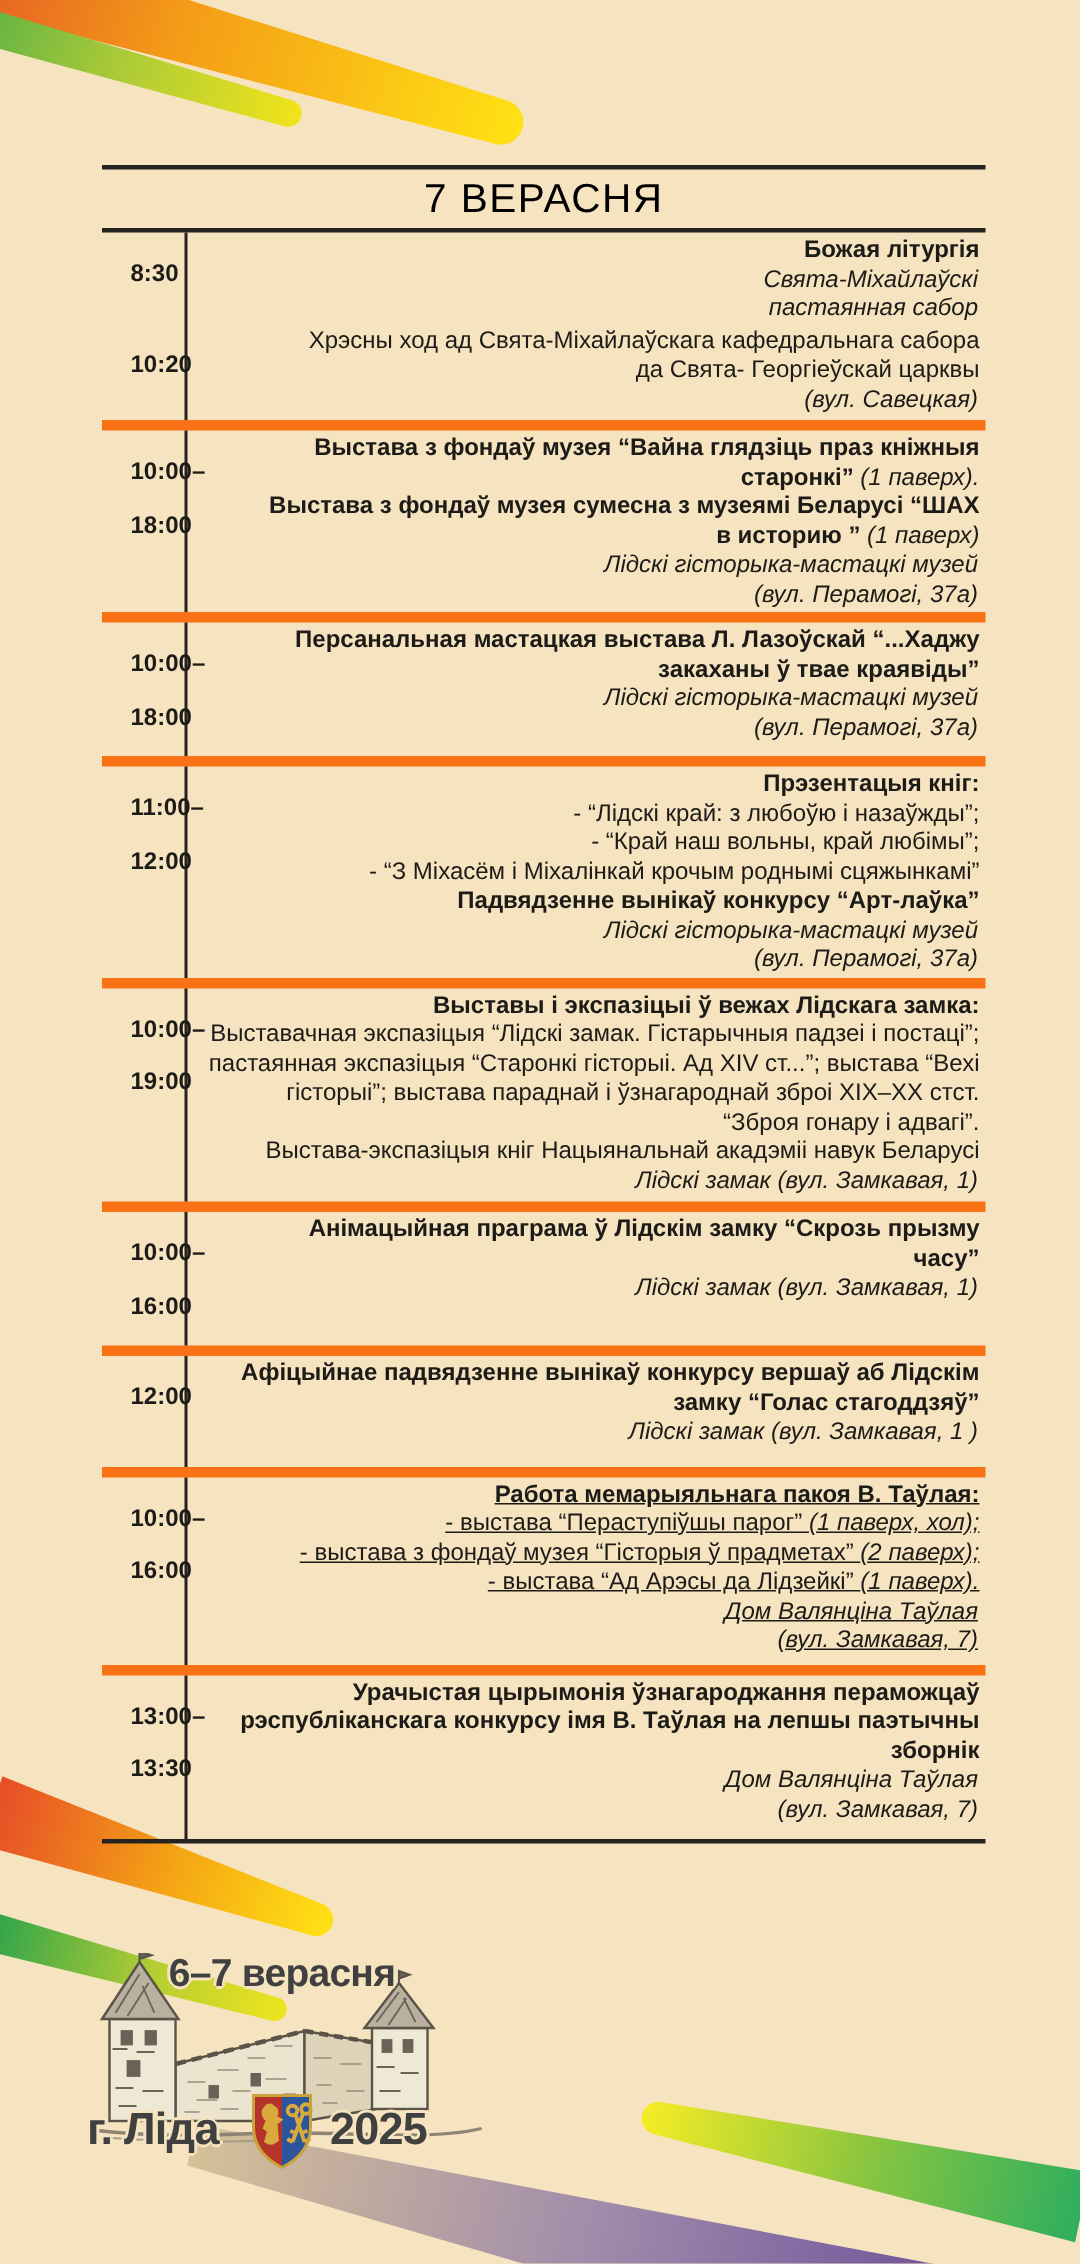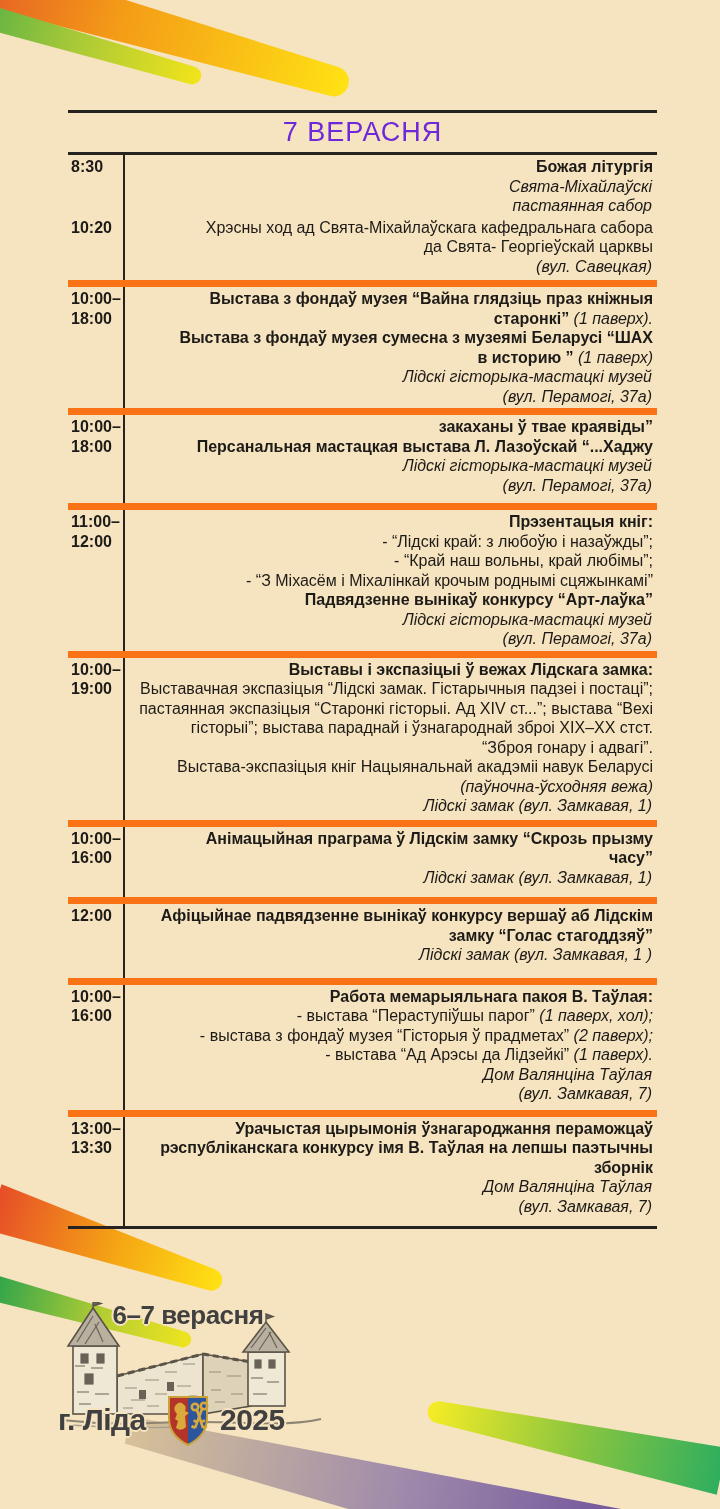--- a/index.html
+++ b/index.html
@@ -10,50 +10,50 @@
     color:#1d1b18;
   }
   .layer{position:absolute;left:0;top:0;}
   
   .masthead{
     position:absolute;left:68px;top:110px;width:589px;
     border-top:3px solid #262220;z-index:3;
   }
   .masthead h1{
     margin:0;padding:4px 0 2px;text-align:center;
-    font-size:27px;font-weight:400;letter-spacing:1px;color:#6d28d9;
+    font-size:27px;font-weight:400;letter-spacing:1px;color:#000000;
   }
   
   .schedule{
     position:absolute;left:68px;top:152px;width:589px;z-index:3;
     border-top:3px solid #262220;border-bottom:3px solid #262220;
     font-size:16px;line-height:19.5px;
   }
   .row{border-top:7px solid #f97316;}
   .row:first-child{border-top:none;}
   .entry{display:grid;grid-template-columns:57px 1fr;}
   .time{
     border-right:2px solid #262220;
     font-weight:bold;padding:2px 1px 0 3px;
   }
-  .time p{margin:0;}
+  .time p{margin:16px;}
   .blocks{padding:2px 4px 0 9px;}
   .blocks p{margin:0;text-align:right;}
   .line.right{text-align:right;padding-right:1px;}
   .line.indent{padding-left:27px;}
   .s-b{font-weight:bold;}
   .s-i{font-style:italic;}
   .row-1 .entry:last-child .blocks{padding-bottom:4px;}
   .row-2 .entry:last-child .blocks{padding-bottom:2px;}
   .row-3 .entry:last-child .blocks{padding-bottom:8px;}
   .row-4 .entry:last-child .blocks{padding-bottom:2px;}
   .row-5 .entry:last-child .blocks{padding-bottom:4px;}
   .row-6 .entry:last-child .blocks{padding-bottom:10px;margin-left:44px;}
   .row-7 .entry:last-child .blocks{padding-bottom:13px;}
-  .row-8 .entry:last-child .blocks{padding-bottom:6px;}
+  .row-8 .entry:last-child .blocks{padding-bottom:6px;text-decoration:underline;}
   .row-9 .entry:last-child .blocks{padding-bottom:10px;}
   
   .footer-text{
     position:absolute;z-index:6;font-weight:bold;color:#404040;
     text-shadow:2px 0 0 #f6e3bf,-2px 0 0 #f6e3bf,0 2px 0 #f6e3bf,0 -2px 0 #f6e3bf,
                 1px 1px 0 #f6e3bf,-1px -1px 0 #f6e3bf;
     letter-spacing:-0.5px;white-space:nowrap;
   }
   .dates{left:68px;top:1300px;width:240px;text-align:center;font-size:26px;}
   .city{left:58px;top:1403px;font-size:30px;}
@@ -161,22 +161,22 @@
         </div>
       </div>
     </div>
     <div class="row row-3">
       <div class="entry">
         <div class="time">
           <p class="tline">10:00–</p>
           <p class="tline">18:00</p>
         </div>
         <div class="blocks">
+          <p class="line"><span class="s-b">Персанальная мастацкая выстава Л. Лазоўскай “...Хаджу</span></p>
           <p class="line"><span class="s-b">закаханы ў твае краявіды”</span></p>
-          <p class="line"><span class="s-b">Персанальная мастацкая выстава Л. Лазоўскай “...Хаджу</span></p>
           <p class="line right"><span class="s-i">Лідскі гісторыка-мастацкі музей</span></p>
           <p class="line right"><span class="s-i">(вул. Перамогі, 37а)</span></p>
         </div>
       </div>
     </div>
     <div class="row row-4">
       <div class="entry">
         <div class="time">
           <p class="tline">11:00–</p>
           <p class="tline">12:00</p>
@@ -198,21 +198,20 @@
           <p class="tline">10:00–</p>
           <p class="tline">19:00</p>
         </div>
         <div class="blocks">
           <p class="line"><span class="s-b">Выставы і экспазіцыі ў вежах Лідскага замка:</span></p>
           <p class="line"><span class="s-r">Выставачная экспазіцыя “Лідскі замак. Гістарычныя падзеі і постаці”;</span></p>
           <p class="line"><span class="s-r">пастаянная экспазіцыя “Старонкі гісторыі. Ад XIV ст...”; выстава “Вехі</span></p>
           <p class="line"><span class="s-r">гісторыі”; выстава параднай і ўзнагароднай зброі XIX–XX стст.</span></p>
           <p class="line"><span class="s-r">“Зброя гонару і адвагі”.</span></p>
           <p class="line"><span class="s-r">Выстава-экспазіцыя кніг Нацыянальнай акадэміі навук Беларусі</span></p>
-          <p class="line"><span class="s-i">(паўночна-ўсходняя вежа)</span></p>
           <p class="line right"><span class="s-i">Лідскі замак (вул. Замкавая, 1)</span></p>
         </div>
       </div>
     </div>
     <div class="row row-6">
       <div class="entry">
         <div class="time">
           <p class="tline">10:00–</p>
           <p class="tline">16:00</p>
         </div>

